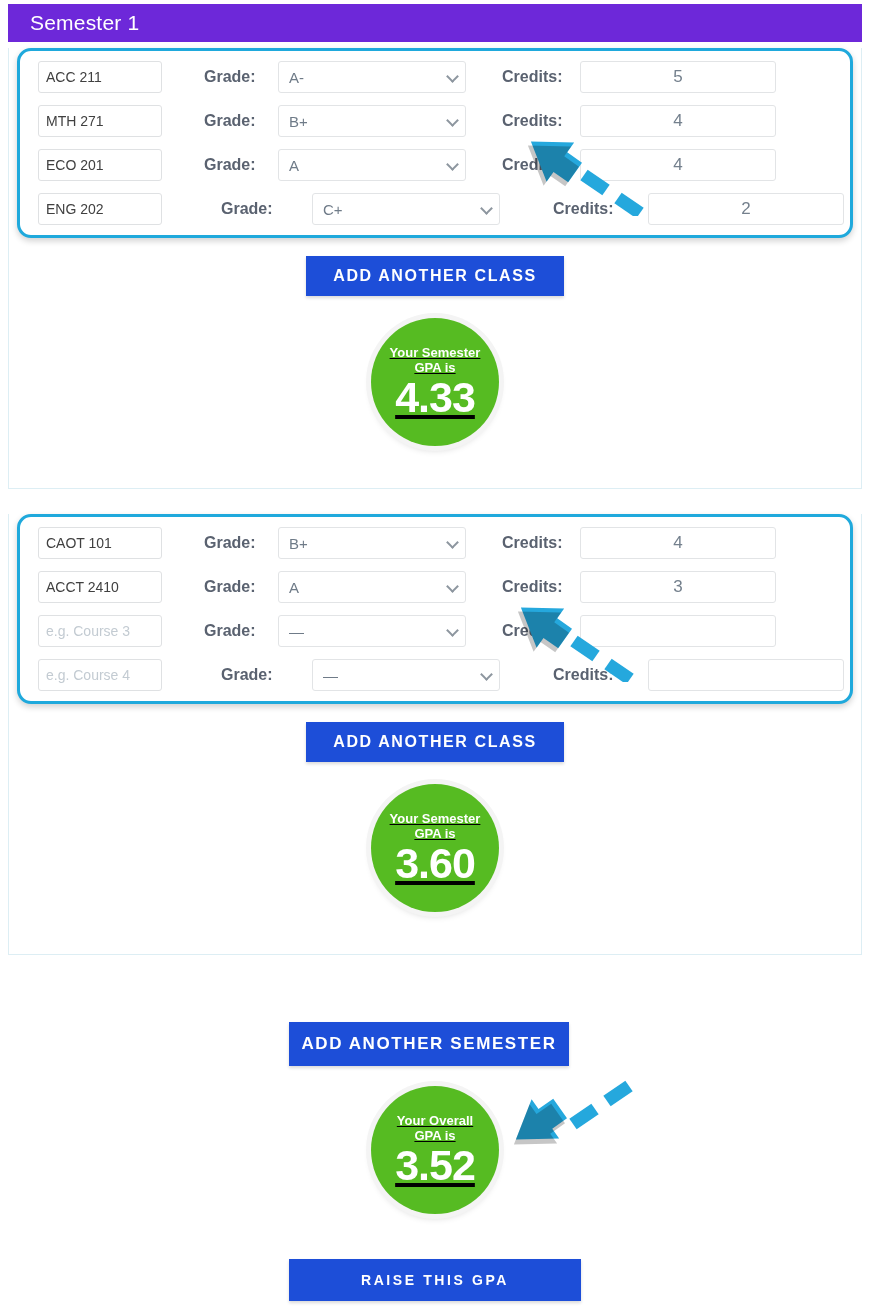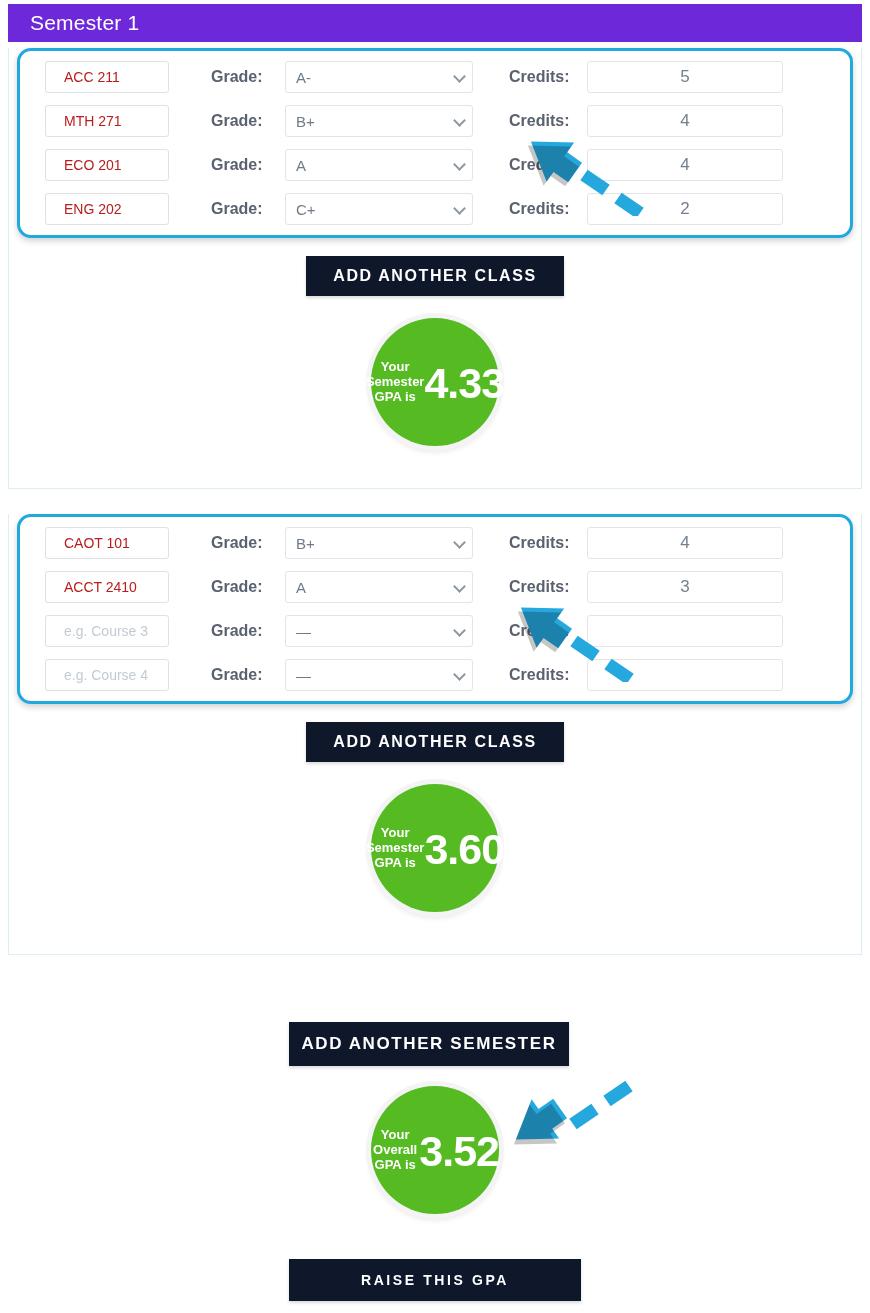--- a/index.html
+++ b/index.html
@@ -49,32 +49,32 @@
     box-shadow: 0 3px 6px rgba(0,0,0,.18);
     background: #fff;
   }
 
   .course-row {
     display: flex;
     align-items: center;
     height: 36px;
     margin-bottom: 8px;
   }
-  .course-row:last-child { margin-bottom: 0; }
+  .course-row:last-child { margin-bottom: 0; justify-content: space-between; }
 
   .course-input {
     width: 124px;
     height: 32px;
-    margin-left: 19px;
+    margin-left: 12px;
     border: 1px solid #dfe1e3;
     border-radius: 3px;
-    padding: 0 18px;
+    padding: 0 7px;
     font-family: "Liberation Sans", sans-serif;
     font-size: 14px;
-    color: #b91c1c;
+    color: #404040;
     background: #fff;
     outline: none;
   }
   .course-input::placeholder { color: #c3cbd2; }
 
   .field-label {
     font-size: 16px;
     font-weight: bold;
     color: #5a6270;
     margin-left: 42px;
@@ -128,21 +128,21 @@
     font-family: "Liberation Sans", sans-serif;
     font-size: 17px;
     color: #74808d;
     outline: none;
   }
 
   
   .btn {
     display: block;
     border: none;
-    background: #0f172a;
+    background: #1d4ed8;
     color: #ffffff;
     font-family: "Liberation Sans", sans-serif;
     font-weight: bold;
     cursor: pointer;
     text-align: center;
     outline: none;
     box-shadow: 0 2px 3px rgba(0,0,0,.15);
   }
   .btn-class {
     width: 258px;
@@ -171,24 +171,25 @@
   }
 
   
   .gpa-badge {
     position: relative;
     width: 128px; height: 128px;
     border-radius: 50%;
     background: #56bb22;
     margin: 22px auto 0 auto;
     display: flex;
-    flex-direction: row;
+    flex-direction: column;
     align-items: center;
     justify-content: center;
     box-shadow: 0 0 0 5px #f4f4f4, 0 4px 7px rgba(0,0,0,.17);
+    text-decoration: underline;
   }
   .gpa-caption {
     color: #ffffff;
     font-size: 13px;
     font-weight: bold;
     line-height: 15px;
     text-align: center;
     margin-top: -2px;
   }
   .gpa-value {

